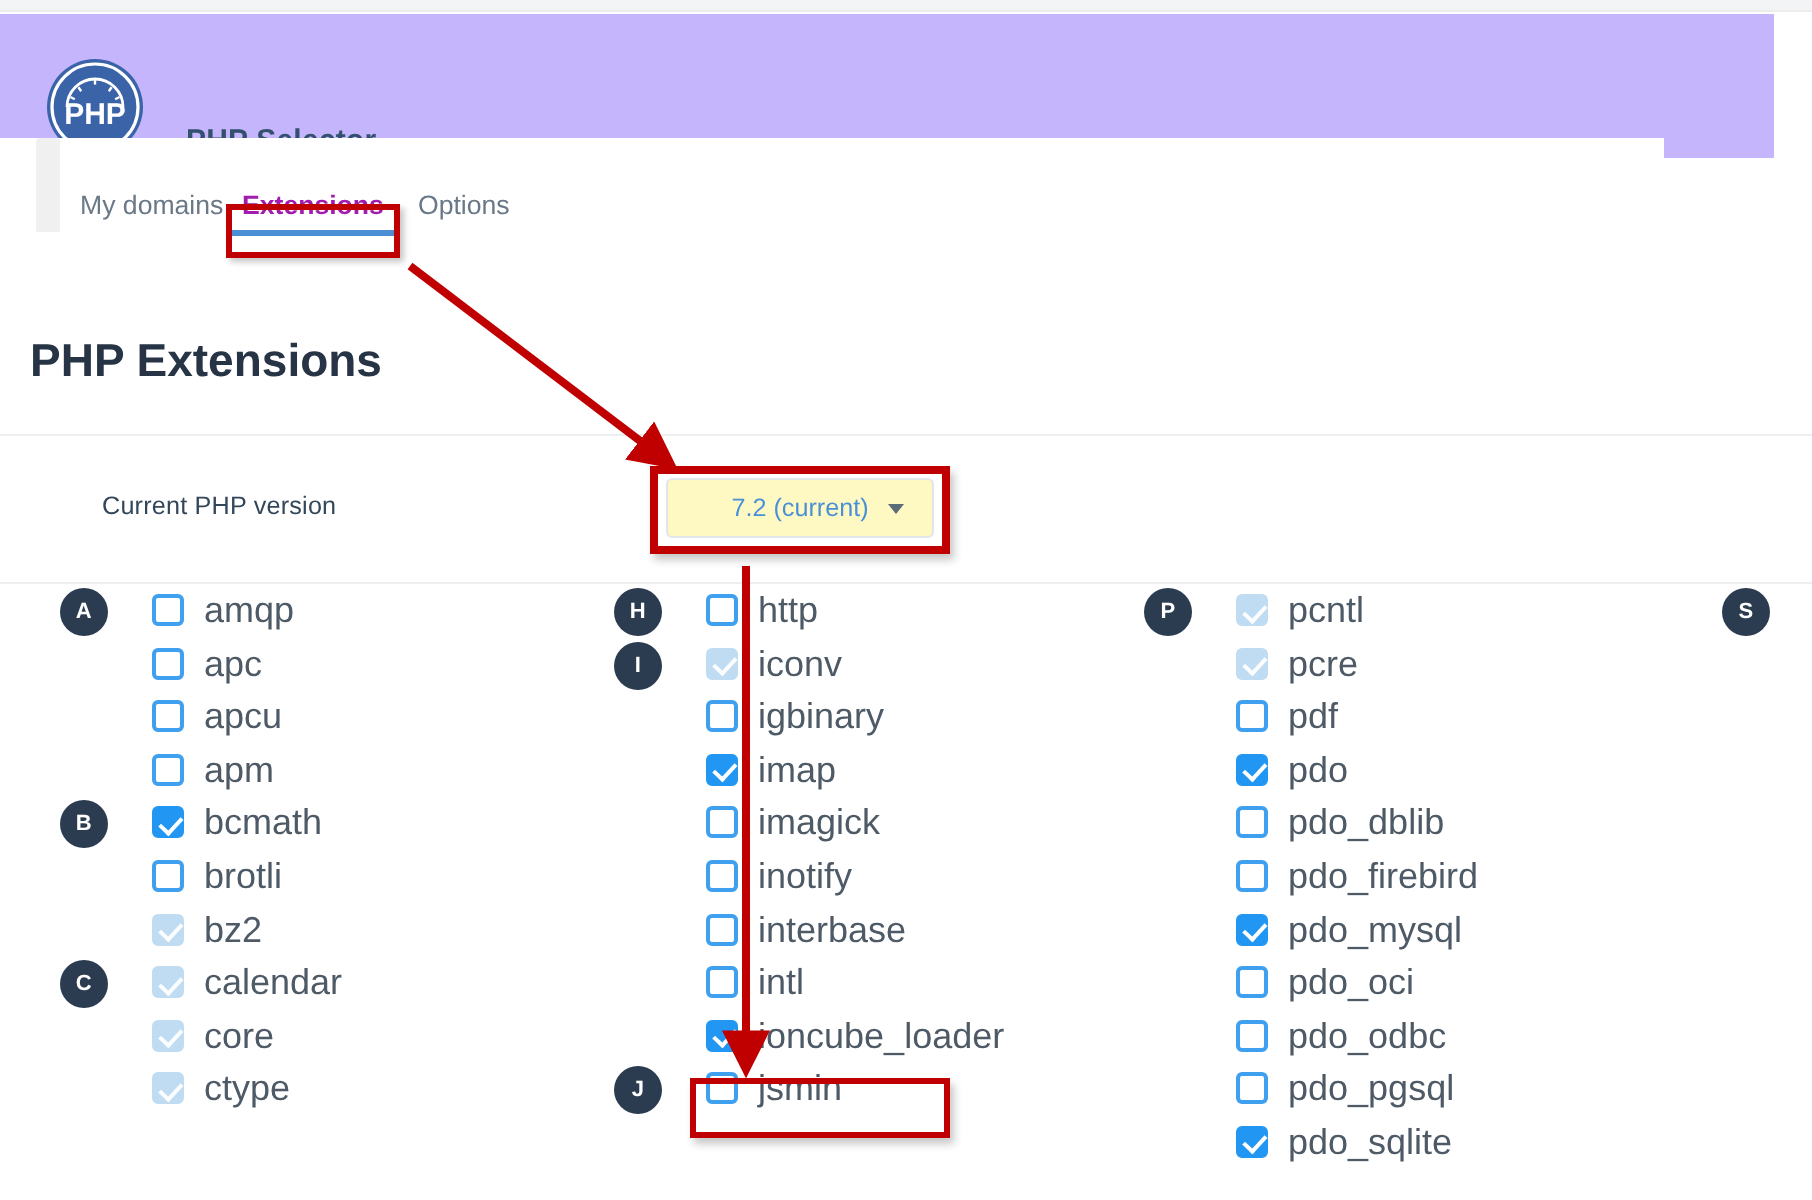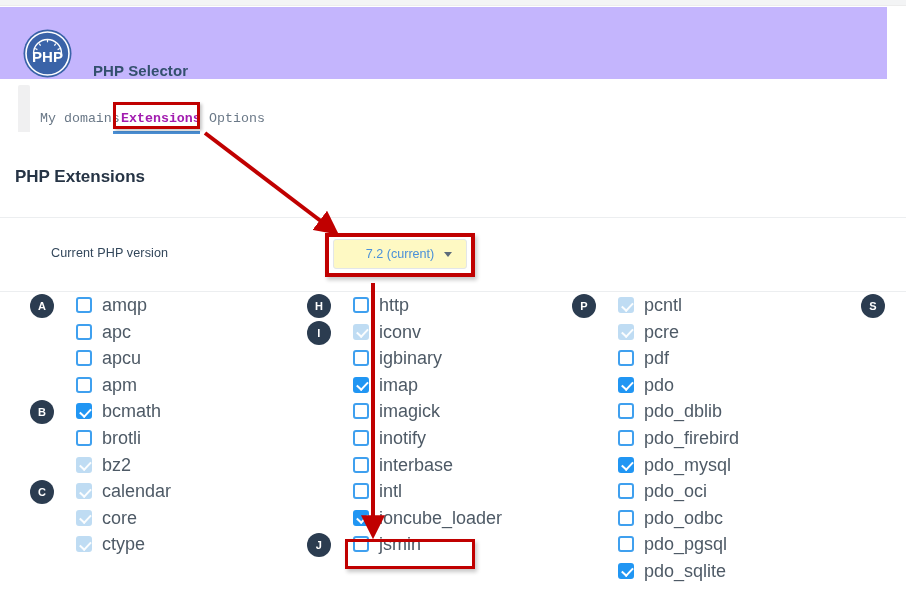--- a/index.html
+++ b/index.html
@@ -51,25 +51,24 @@
     margin-left: 20px;
     font-size: 15px;
     font-weight: bold;
     color: #33506e;
     letter-spacing: .1px;
   }
 
   
   #tabbar {
     position: absolute;
-    top: 85px; left: 0;
+    top: 69px; left: 0;
     width: 832px;
     height: 52px;
     background: #ffffff;
-    font-family: Liberation Mono, monospace;
   }
   #tab-rail {
     position: absolute;
     left: 18px;
     top: 0;
     width: 12px;
     height: 47px;
     background: #f0f0f1;
     border-radius: 2px 2px 0 0;
   }
@@ -109,21 +108,21 @@
     background: transparent;
     box-shadow: 2px 2px 3px rgba(0,0,0,.22);
     z-index: 30;
   }
 
   
   #page-title {
     position: absolute;
     left: 15px;
     top: 167px;
-    font-size: 17px;
+    font-size: 23px;
     font-weight: bold;
     color: #263445;
   }
 
   
   #version-section {
     position: absolute;
     left: 0;
     top: 217px;
     width: 906px;

